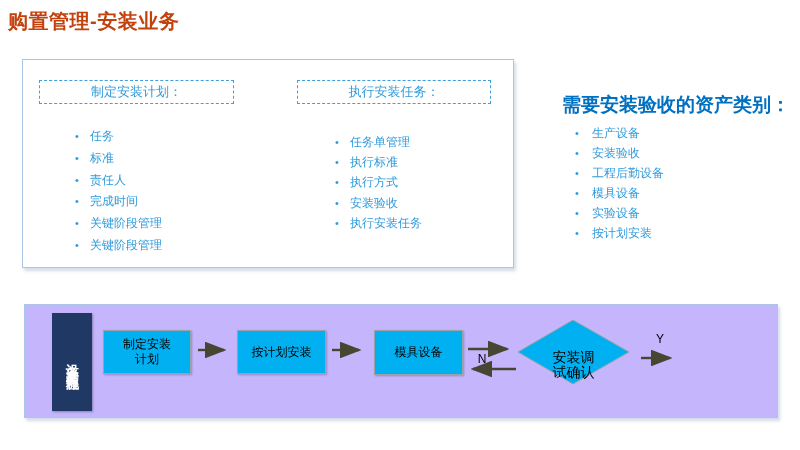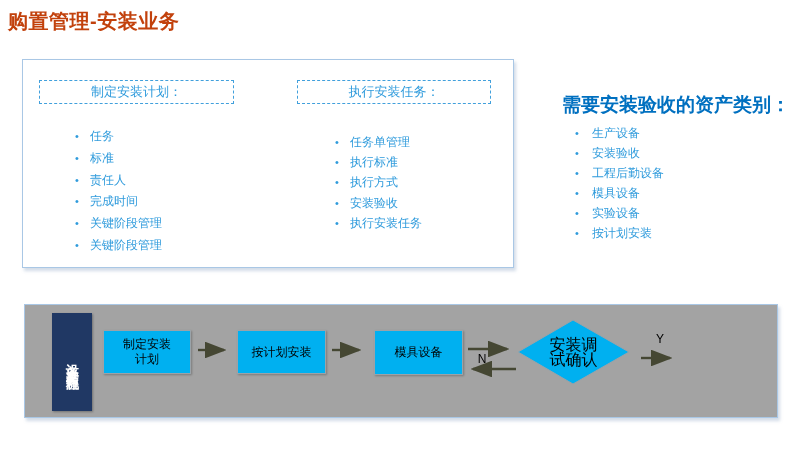--- a/index.html
+++ b/index.html
@@ -39,21 +39,21 @@
   
   .assets-header{
     position:absolute;left:562px;top:92px;
     font-size:19px;font-weight:bold;color:#0070c0;white-space:nowrap;
   }
   .list-assets{left:571px;top:123px;}
   .list-assets li{line-height:20px;height:20px;padding-left:21px;}
   
   .flow-panel{
     position:absolute;left:24px;top:304px;width:752px;height:112px;
-    background:#a3a3a3;border:1px solid #a9c7e5;
+    background:#c4b5fd;border:1px solid #a9c7e5;
     box-shadow:2px 3px 3px rgba(130,155,190,.35);
   }
   .flow-side-label{
     position:absolute;left:27px;top:8px;width:40px;height:98px;
     background:#203864;color:#ffffff;
     display:flex;align-items:center;justify-content:center;
     writing-mode:vertical-rl;text-orientation:upright;
     font-size:13px;font-weight:bold;letter-spacing:3px;
     box-shadow:1px 1px 2px rgba(0,0,0,.3);
   }
@@ -62,22 +62,22 @@
     display:flex;flex-direction:column;align-items:center;justify-content:center;
     color:#000;font-size:12px;line-height:15px;text-align:center;
     box-shadow:1px 1px 2px rgba(0,0,0,.25);
   }
   .fb1{left:78px;top:25px;width:86px;height:42px;}
   .fb2{left:212px;top:25px;width:87px;height:42px;text-align:right;}
   .fb3{left:349px;top:25px;width:87px;height:43px;}
   .fb4{left:654px;top:31px;width:89px;height:45px;}
   .flow-svg{position:absolute;left:0;top:0;width:752px;height:112px;}
   .decision-text{
-    position:absolute;left:508px;top:32px;width:81px;
-    color:#000;font-size:16px;line-height:15px;text-align:center;
+    position:absolute;left:508px;top:45px;width:81px;
+    color:#000;font-size:14px;line-height:15px;text-align:center;
   }
   .edge-label{
     position:absolute;color:#000;font-size:12px;line-height:12px;width:16px;text-align:center;
   }
   .lbl-n{left:449px;top:48px;}
   .lbl-y{left:627px;top:28px;}
 </style>
 </head>
 <body>
 

